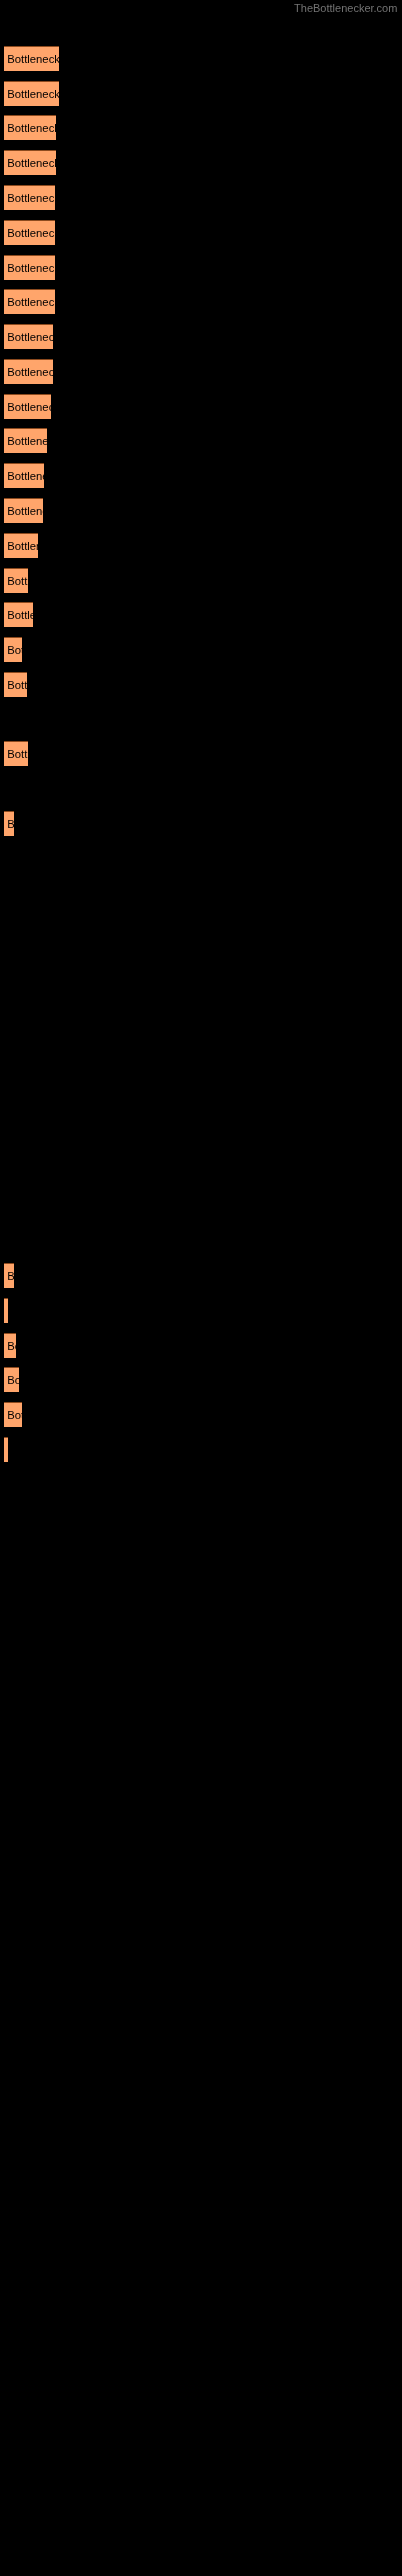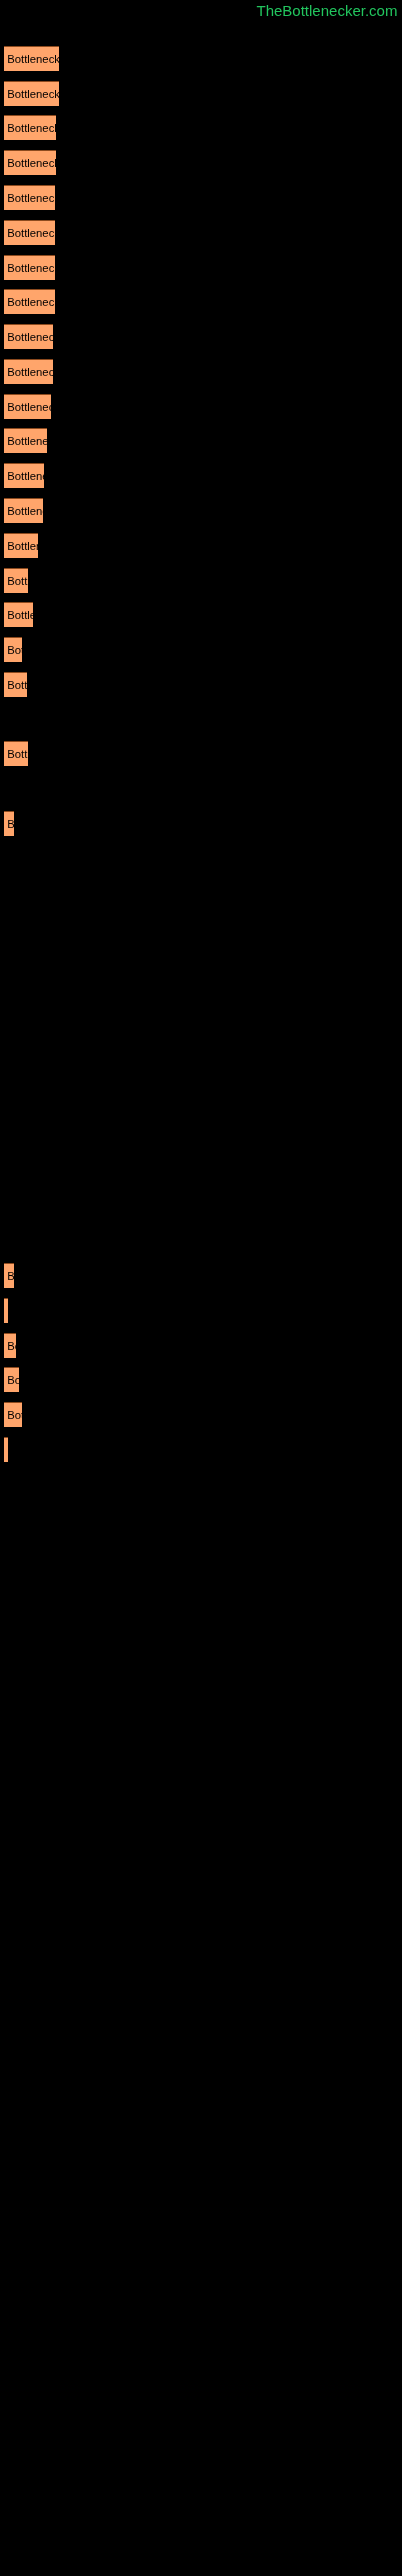--- a/index.html
+++ b/index.html
@@ -10,22 +10,22 @@
     font-family:"Liberation Sans", sans-serif;
     overflow:hidden;
     position:relative;
   }
   #chart-root{position:relative;width:403px;height:2576px;}
 
   #watermark{
     position:absolute;
     right:5.6px;
     top:1.6px;
-    font-size:15px;
-    color:#22c55e;
+    font-size:11px;
+    color:#737373;
     letter-spacing:0px;
     white-space:nowrap;
     font-family:"Liberation Sans", sans-serif;
   }
 
   #plot-area{
     position:absolute;
     left:0; top:0;
     width:403px; height:2576px;
   }

